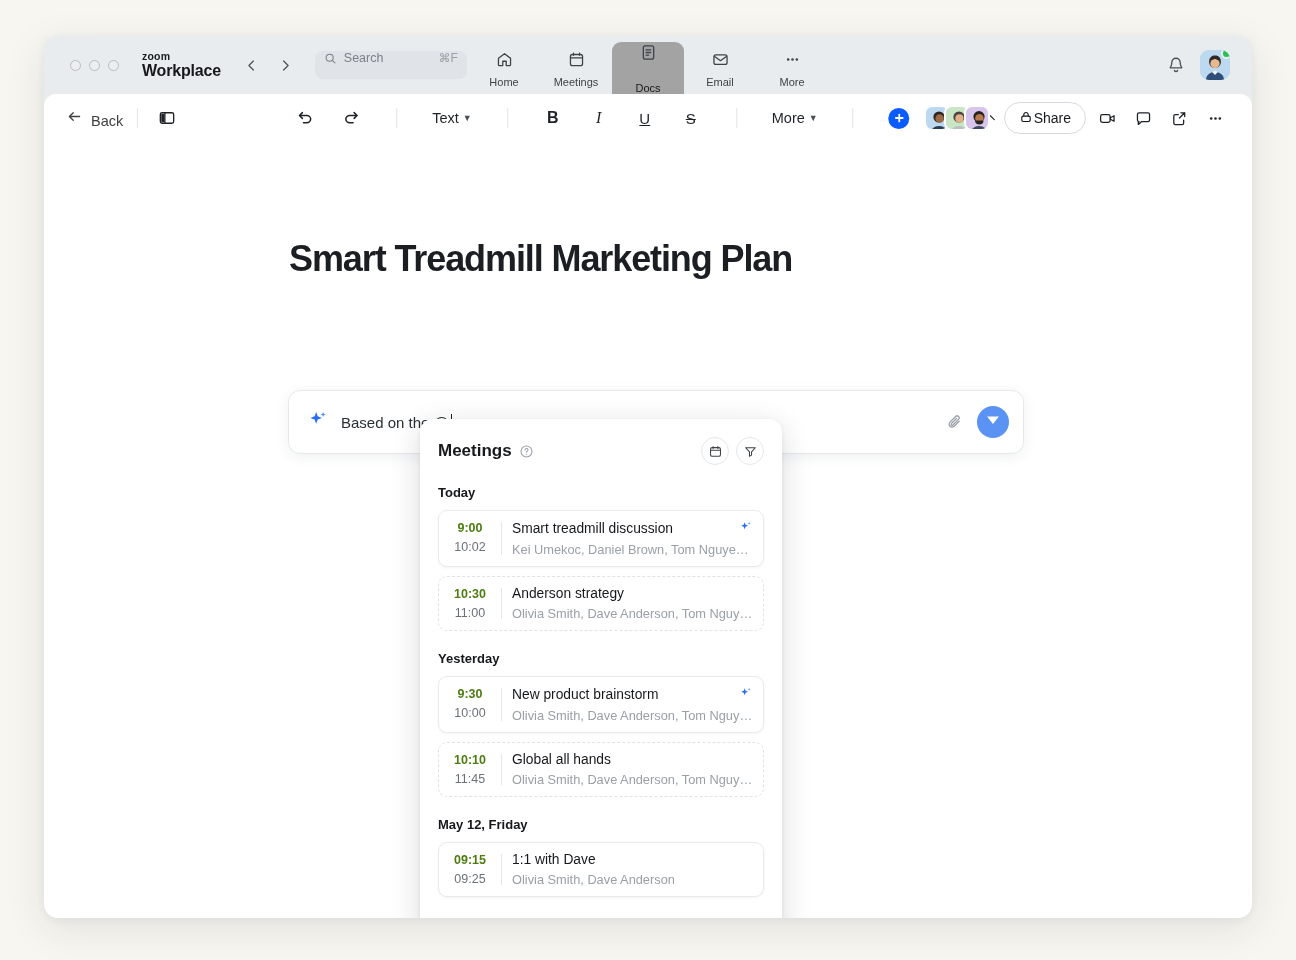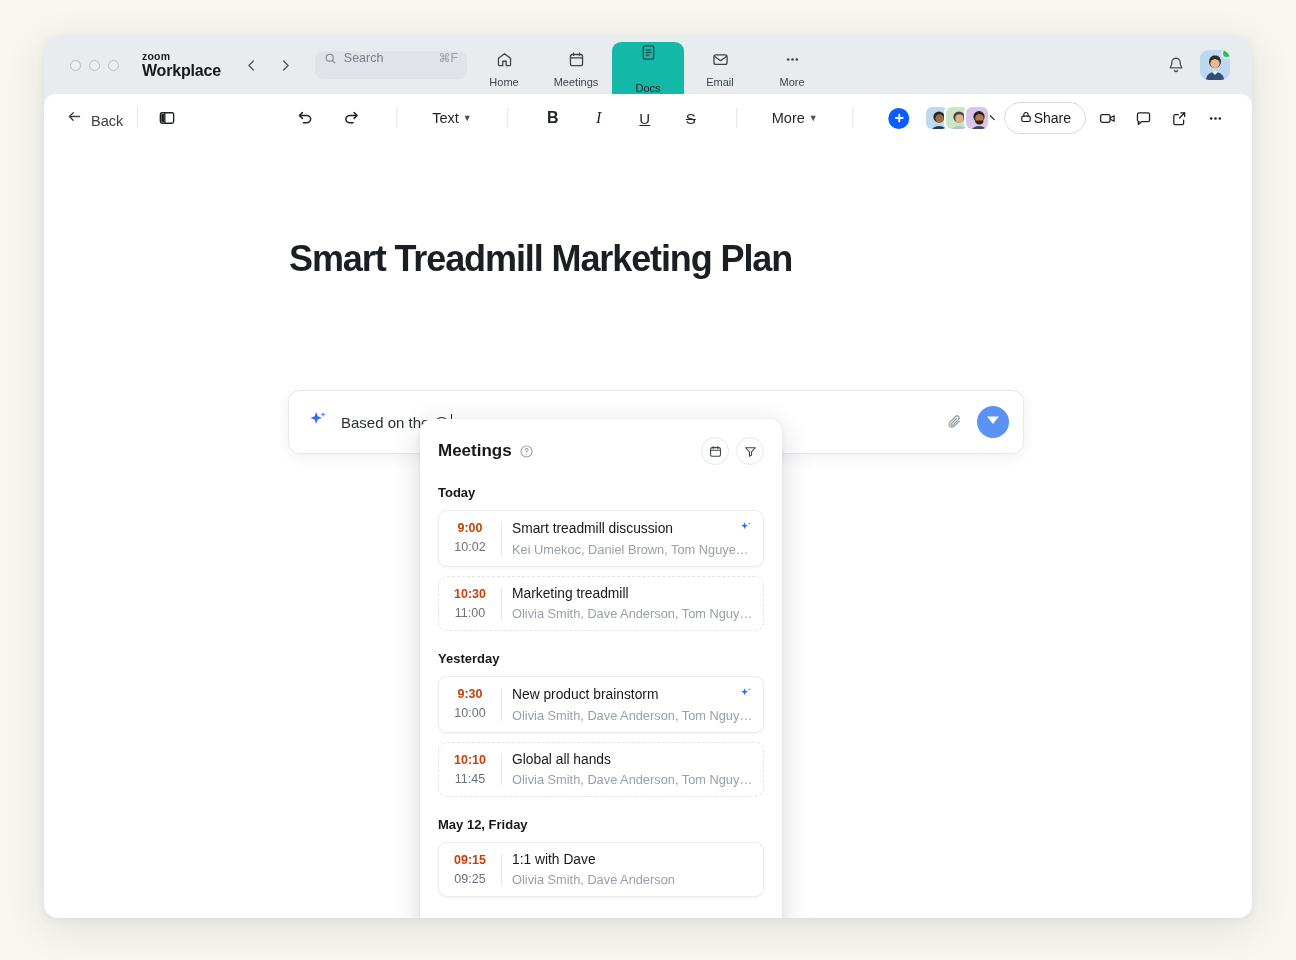--- a/index.html
+++ b/index.html
@@ -41,21 +41,21 @@
   .search .ph { font-size: 12.5px; color: #7b8189; flex: 1; }
   .search .kbd { font-size: 12px; color: #9aa0a7; }
 
   .tabs { position: absolute; left: 50%; transform: translateX(-50%); bottom: 0;
           display: flex; align-items: flex-end; height: 58px; }
   .tab {
     width: 72px; height: 50px; border-radius: 9px 9px 0 0;
     display: flex; flex-direction: column; align-items: center; justify-content: center;
     gap: 3px; cursor: pointer; color: #3d4348;
   }
-  .tab.active { background: #14b8a6; height: 52px; gap: 16px; }
+  .tab.active { background: #a3a3a3; height: 52px; gap: 16px; }
   .tab .tlabel { font-size: 11px; color: #3d4348; }
   .tab.active .tlabel { color: #16181c; }
 
   .chrome-right { position: absolute; right: 22px; display: flex; align-items: center; gap: 14px; }
   .bell { color: #4a5056; cursor: pointer; display: flex; }
   .me { position: relative; width: 30px; height: 30px; border-radius: 9px; overflow: hidden;
         background: #bcd9f0; cursor: pointer; }
   .me .dot { position: absolute; right: -2px; top: -2px; width: 11px; height: 11px;
              border-radius: 50%; background: #27c24c; border: 2px solid #e9ecef; }
 
@@ -125,21 +125,21 @@
                cursor: pointer; color: #3d4348; }
   .dd-body { padding: 0 18px; }
   .daylabel { font-size: 13px; font-weight: 700; color: #16181c; margin: 20px 0 10px 0; }
   .mrow {
     border-radius: 9px; padding: 9px 2px 9px 0; margin-bottom: 9px;
     display: flex; align-items: stretch; cursor: pointer; background: #fff;
   }
   .mrow.solid { border: 1px solid #e8ebee; box-shadow: 0 1px 3px rgba(30,36,50,0.05); }
   .mrow.dashed { border: 1px dashed #dfe3e7; }
   .times { width: 62px; flex-shrink: 0; text-align: center; padding-top: 1px; }
-  .t1 { font-size: 12.5px; font-weight: 700; color: #c2410c; }
+  .t1 { font-size: 12.5px; font-weight: 700; color: #4d7c0f; }
   .t2 { font-size: 12.5px; font-weight: 400; color: #6b7178; margin-top: 5px; }
   .divline { width: 1px; background: #e4e7ea; margin: 2px 10px 2px 0; }
   .mbody { flex: 1; min-width: 0; padding-right: 8px; }
   .mtitle { font-size: 13.8px; font-weight: 400; color: #16181c; display: flex; align-items: center; gap: 40px; }
   .mtitle .tx { flex: 1; white-space: nowrap; overflow: hidden; text-overflow: ellipsis; }
   .mpeople { font-size: 12.8px; color: #9aa0a7; margin-top: 5px;
              white-space: nowrap; overflow: hidden; text-overflow: ellipsis; }
 </style>
 </head>
 <body>
@@ -454,21 +454,21 @@
           </div>
         </div>
         <div class="mrow dashed">
           <div class="times">
             <div class="t1">10:30</div>
             <div class="t2">11:00</div>
           </div>
           <div class="divline"></div>
           <div class="mbody">
             <div class="mtitle">
-              <span class="tx">Marketing treadmill</span>
+              <span class="tx">Anderson strategy</span>
             </div>
             <div class="mpeople">Olivia Smith, Dave Anderson, Tom Nguyen...</div>
           </div>
         </div>
 
         <div class="daylabel">Yesterday</div>
         <div class="mrow solid">
           <div class="times">
             <div class="t1">9:30</div>
             <div class="t2">10:00</div>

